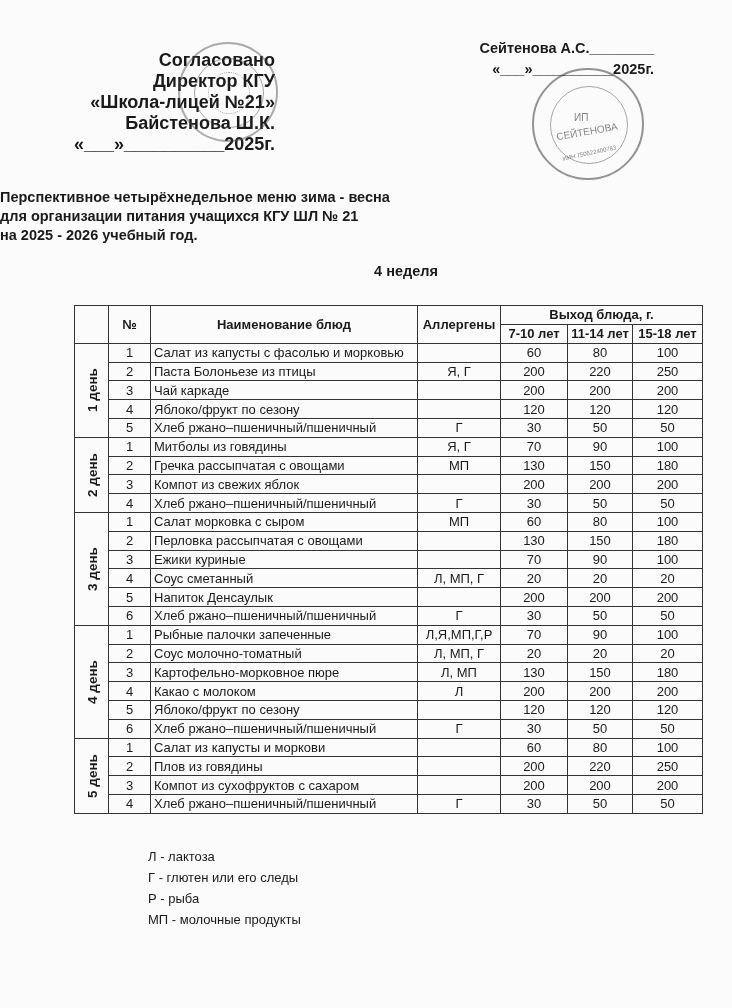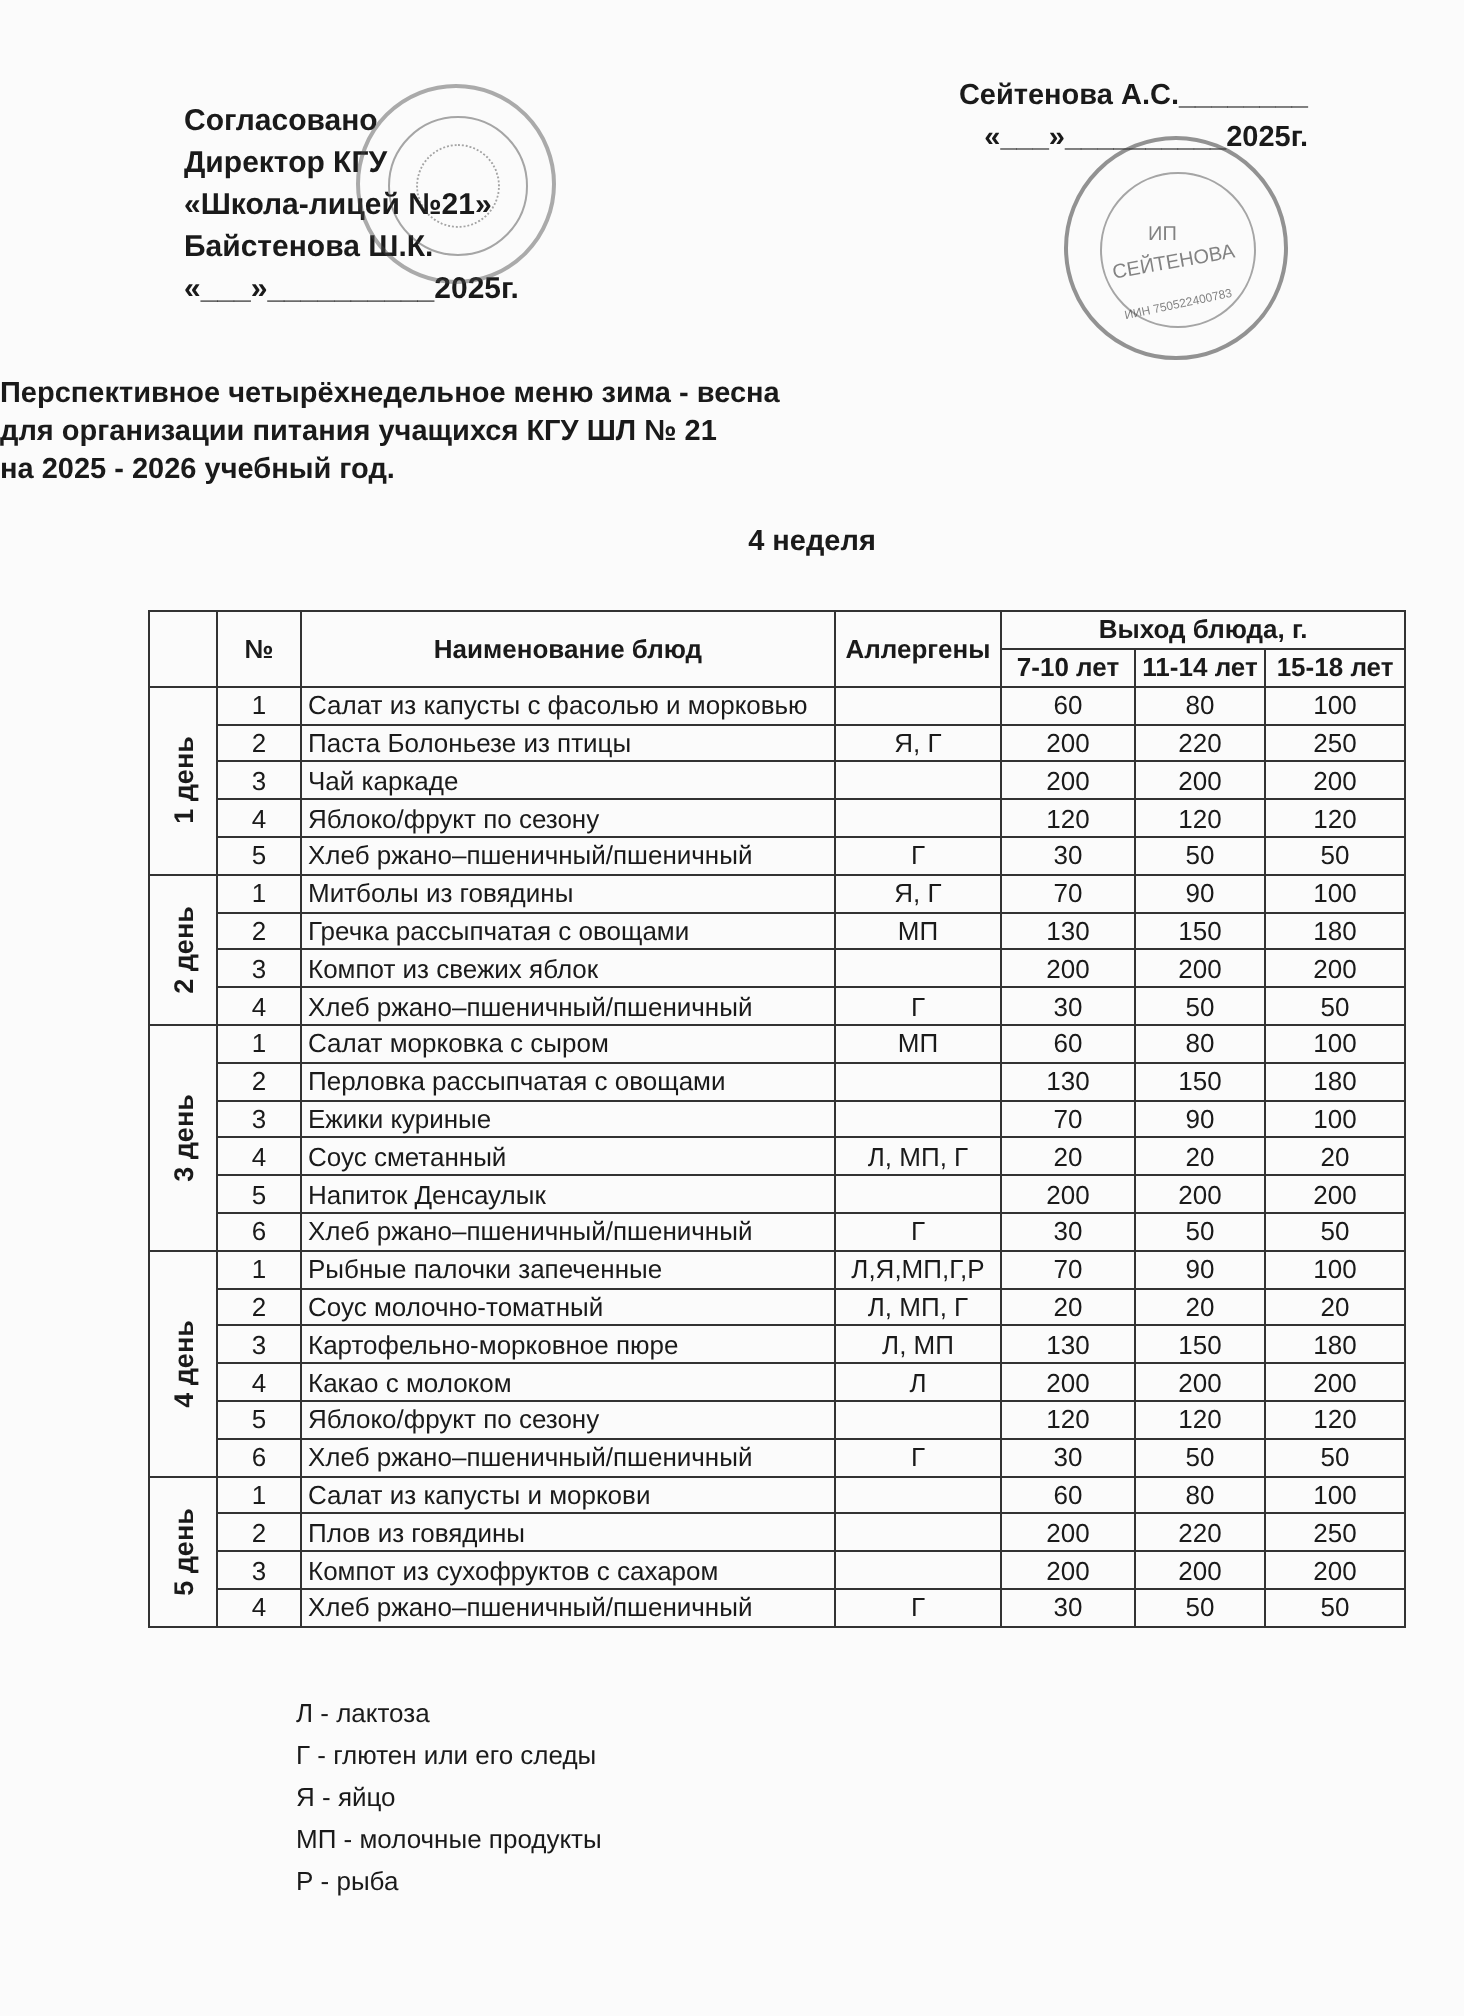--- a/index.html
+++ b/index.html
@@ -2,21 +2,21 @@
 <html><head>
 <meta charset="utf-8">
 <style>
   html, body { margin:0; padding:0; }
   body {
     width:732px; height:1008px; position:relative; overflow:hidden;
     background:#fbfbfb; color:#1a1a1a;
     font-family:"Liberation Sans", "DejaVu Sans", sans-serif;
   }
   .abs { position:absolute; }
-  .left-block { left:92px; top:50px; font-size:15px; font-weight:bold; line-height:21px; }
+  .left-block { left:74px; top:50px; font-size:18px; font-weight:bold; line-height:21px;text-align:right; }
   .right-block { right:78px; top:38px; font-size:14.5px; font-weight:bold; line-height:21px; text-align:right; }
   .right-block div { white-space:nowrap; }
   .stamp {
     position:absolute; border-radius:50%; border:2px solid rgba(60,60,60,0.55);
     box-sizing:border-box;
   }
   .stamp .inner { position:absolute; border-radius:50%; border:1.5px solid rgba(60,60,60,0.45); }
   .stamp-text { position:absolute; font-size:8px; color:rgba(50,50,50,0.6); font-weight:normal; white-space:nowrap; }
   .title { left:0; width:732px; font-weight:bold; font-size:14.5px; line-height:18px; }
   .week { left:0; width:732px; text-align:center; font-weight:bold; font-size:14.5px; top:263px;margin-left:40px; }
@@ -313,16 +313,15 @@
         <td class="c-val">30</td>
         <td class="c-val">50</td>
         <td class="c-val">50</td>
       </tr>
     </tbody>
 </table>
 
 <div class="abs legend">
   <div>Л - лактоза</div>
   <div>Г - глютен или его следы</div>
-  <div>Я - яйцо</div>
+  <div>Р - рыба</div>
   <div>МП - молочные продукты</div>
-  <div>Р - рыба</div>
 </div>
 
 </body></html>

